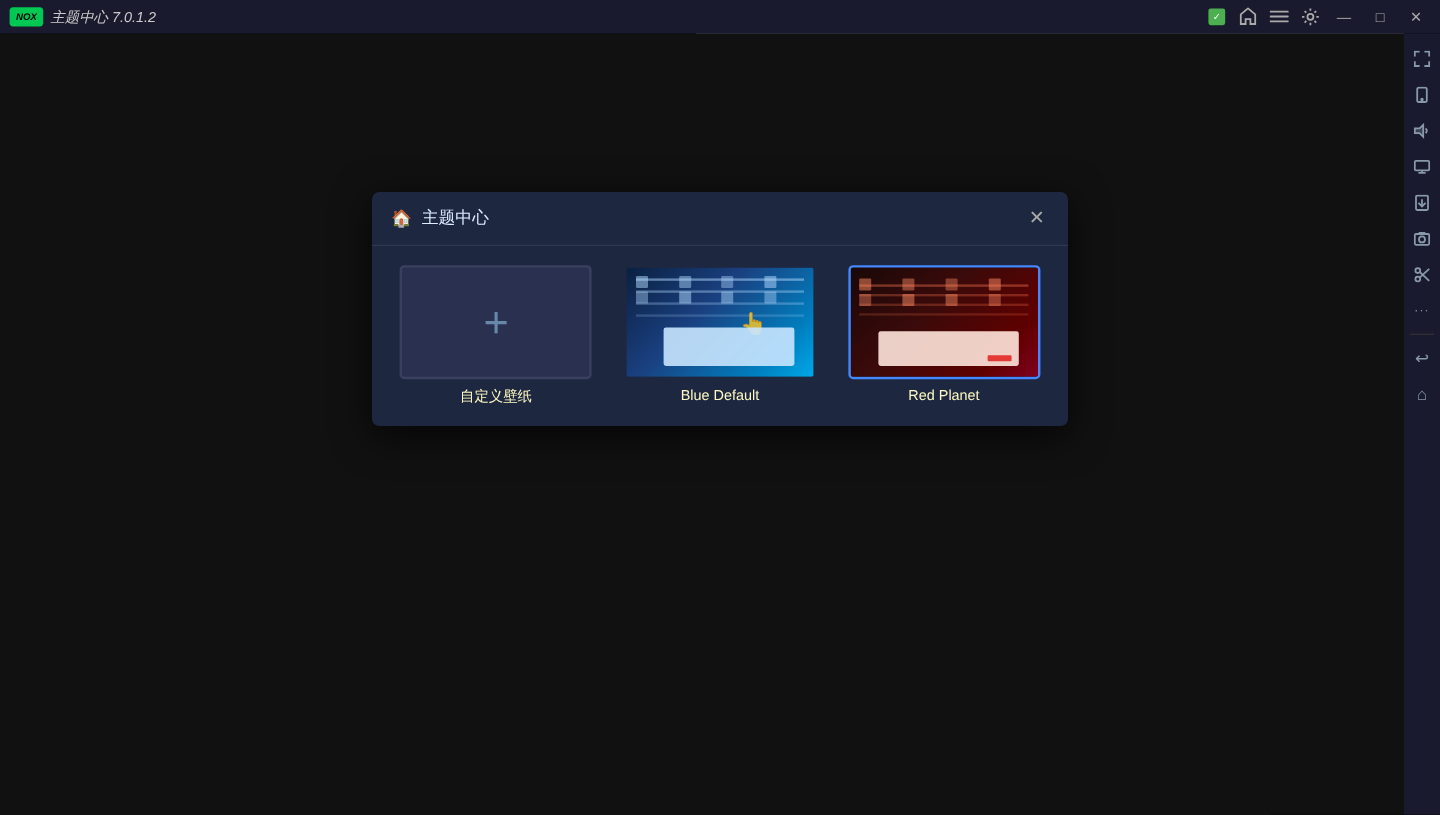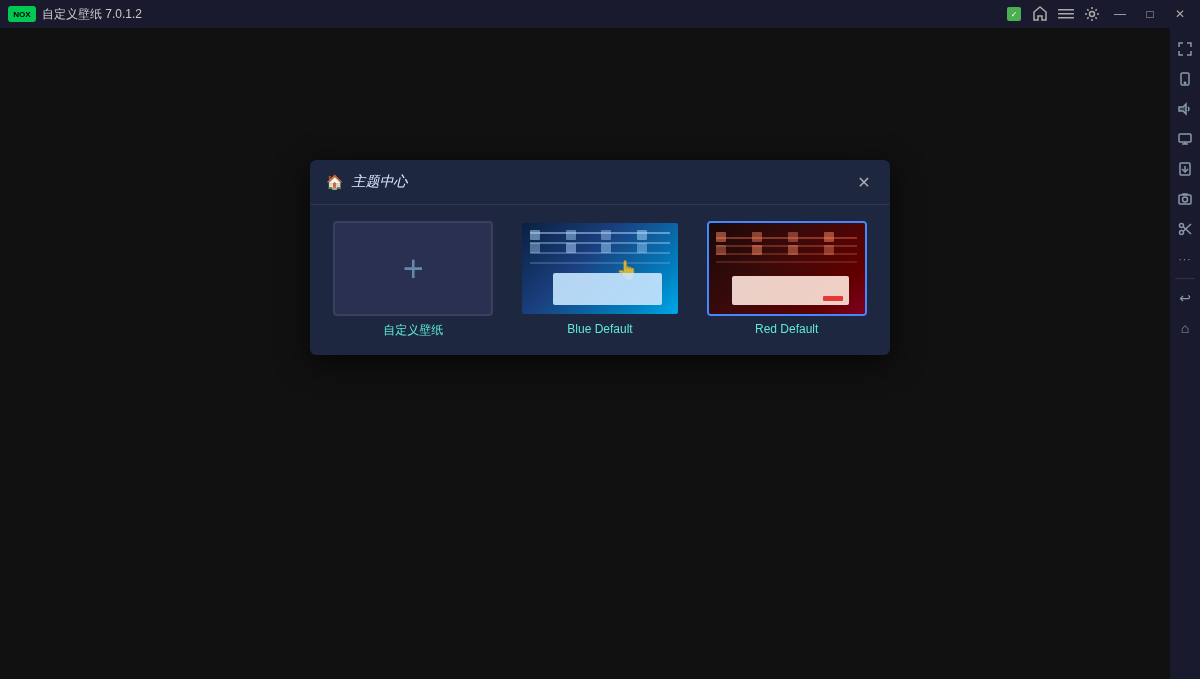--- a/index.html
+++ b/index.html
@@ -20,20 +20,21 @@
       background: #1a1a2e;
       display: flex;
       align-items: center;
       padding: 0 8px;
       z-index: 100;
     }
     .titlebar-logo {
       display: flex;
       align-items: center;
       gap: 6px;
+      font-style: italic;
     }
     .nox-logo-box {
       background: #00c853;
       border-radius: 3px;
       width: 28px;
       height: 16px;
       display: flex;
       align-items: center;
       justify-content: center;
       font-size: 8px;
@@ -141,21 +142,20 @@
       border-bottom: 1px solid rgba(255,255,255,0.08);
     }
     .dialog-header-icon {
       color: #6699cc;
       margin-right: 8px;
       font-size: 14px;
     }
     .dialog-title {
       color: #ddeeff;
       font-size: 14px;
-      font-style: italic;
     }
     .dialog-close {
       margin-left: auto;
       color: #aaa;
       cursor: pointer;
       font-size: 16px;
       width: 20px;
       height: 20px;
       display: flex;
       align-items: center;
@@ -192,21 +192,21 @@
     }
     .theme-preview.custom {
       background: #2a3050;
       border-color: #3a4060;
     }
     .theme-preview-add {
       font-size: 36px;
       color: #6688aa;
     }
     .theme-label {
-      color: #5eead4;
+      color: #fef9c3;
       font-size: 12px;
       margin-top: 6px;
     }
 
     
     .preview-nox-default {
       width: 100%;
       height: 100%;
       background: linear-gradient(135deg, #1a1a3a 0%, #2a2a5a 50%, #1a1a3a 100%);
       position: relative;
@@ -324,21 +324,21 @@
     }
   </style>
 </head>
 <body>
 
 <div class="titlebar">
   <div class="titlebar-logo">
     <div class="nox-logo-box">
       <span>NOX</span>
     </div>
-    <span class="titlebar-title">自定义壁纸 7.0.1.2</span>
+    <span class="titlebar-title">主题中心 7.0.1.2</span>
   </div>
   <div class="titlebar-controls">
 
     <div class="titlebar-icon">
       <svg width="16" height="16" viewBox="0 0 16 16" fill="#4CAF50">
           <rect x="1" y="1" width="14" height="14" rx="2" fill="#4CAF50"></rect>
           <text x="8" y="11" text-anchor="middle" font-size="8" fill="white">✓</text>
         </svg>
     </div>
     <div class="titlebar-icon">
@@ -473,18 +473,18 @@
             <div style="width:10px;height:10px;background:rgba(255,140,100,0.4);border-radius:1px;"></div>
             <div style="width:10px;height:10px;background:rgba(255,140,100,0.5);border-radius:1px;"></div>
             <div style="width:10px;height:10px;background:rgba(255,140,100,0.45);border-radius:1px;"></div>
             <div style="width:10px;height:10px;background:rgba(255,140,100,0.4);border-radius:1px;"></div>
           </div>
           <div class="preview-dialog-rp">
             <div style="position:absolute;bottom:4px;right:6px;width:20px;height:5px;background:#e53935;border-radius:1px;"></div>
           </div>
         </div>
       </div>
-      <span class="theme-label">Red Default</span>
+      <span class="theme-label">Red Planet</span>
     </div>
 
 
   </div>
 </div>
 
 </body></html>

